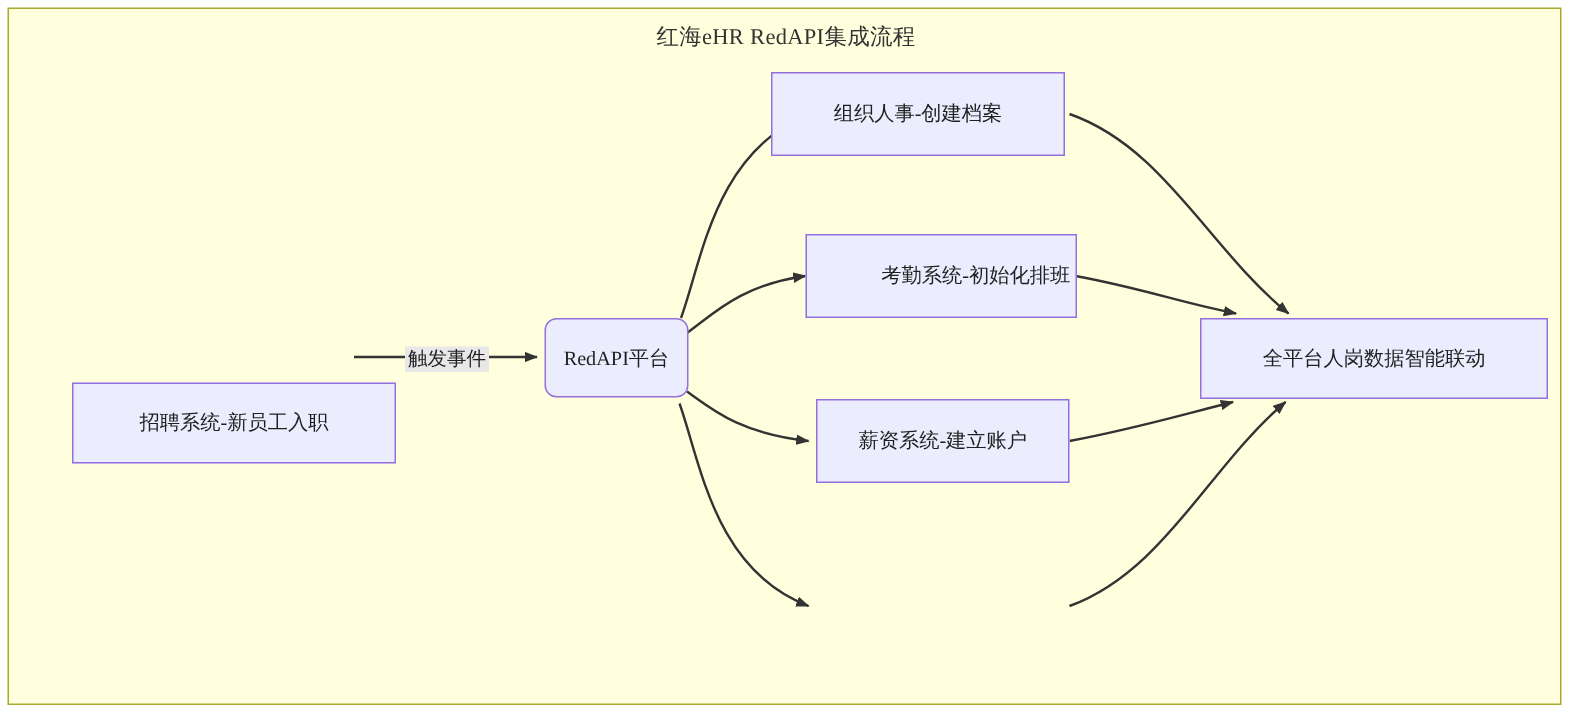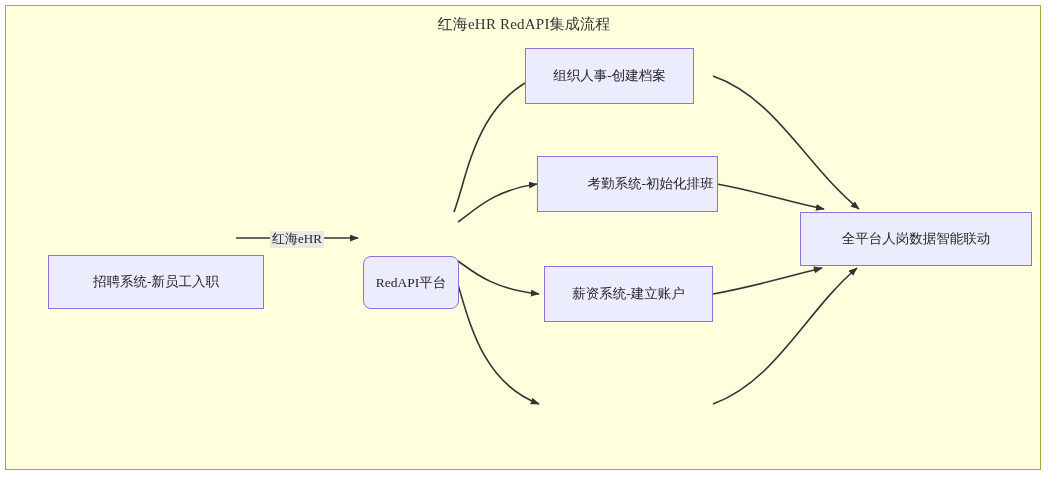--- a/index.html
+++ b/index.html
@@ -44,21 +44,20 @@
     display: flex;
     align-items: center;
     justify-content: center;
     color: #1f1f1f;
     font-size: 13.5px;
     line-height: 1;
     white-space: nowrap;
   }
   .node.rounded {
     border-radius: 8px;
-    margin-top: 44px;
   }
   .node-label {
     pointer-events: none;
   }
   svg#edges {
     position: absolute;
     left: 0;
     top: 0;
     width: 1036px;
     height: 465px;
@@ -105,31 +104,31 @@
 
     <path class="edge-path" marker-end="url(#arrowhead)" d="M 707,70 C 770,92 800,160 853,203"></path>
 
     <path class="edge-path" marker-end="url(#arrowhead)" d="M 711,178 C 755,186 782,196 818,203"></path>
 
     <path class="edge-path" marker-end="url(#arrowhead)" d="M 707,288 C 750,280 780,271 816,262"></path>
 
     <path class="edge-path" marker-end="url(#arrowhead)" d="M 707,398 C 770,375 800,305 851,262"></path>
   </svg>
 
-  <div class="edge-label" style="left:264px; top:225px;">红海eHR</div>
+  <div class="edge-label" style="left:264px; top:225px;">触发事件</div>
 
   <div class="node" style="left:42px; top:205px; width:216px; height:54px;margin-top:44px;">
     <span class="node-label">招聘系统-新员工入职</span>
   </div>
 
   <div class="node rounded" style="left:357px; top:206px; width:96px; height:53px;">
     <span class="node-label">RedAPI平台</span>
   </div>
 
-  <div class="node" style="left:519px; top:42px; width:169px; height:56px;">
+  <div class="node" style="left:508px; top:42px; width:196px; height:56px;">
     <span class="node-label">组织人事-创建档案</span>
   </div>
 
   <div class="node" style="left:531px; top:150px; width:181px; height:56px;padding-left:46px;">
     <span class="node-label">考勤系统-初始化排班</span>
   </div>
 
   <div class="node" style="left:538px; top:260px; width:169px; height:56px;text-align:right;">
     <span class="node-label">薪资系统-建立账户</span>
   </div>

